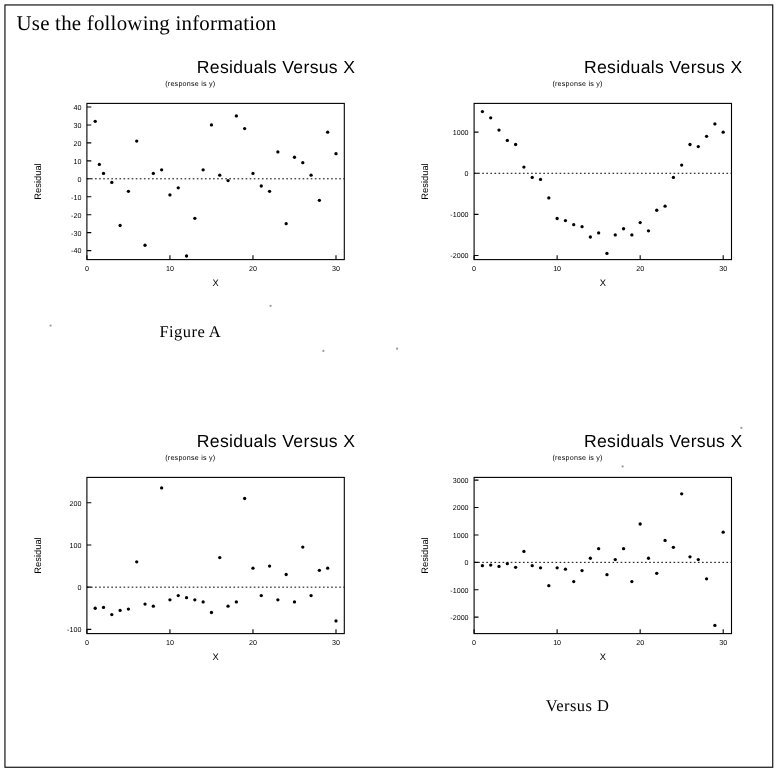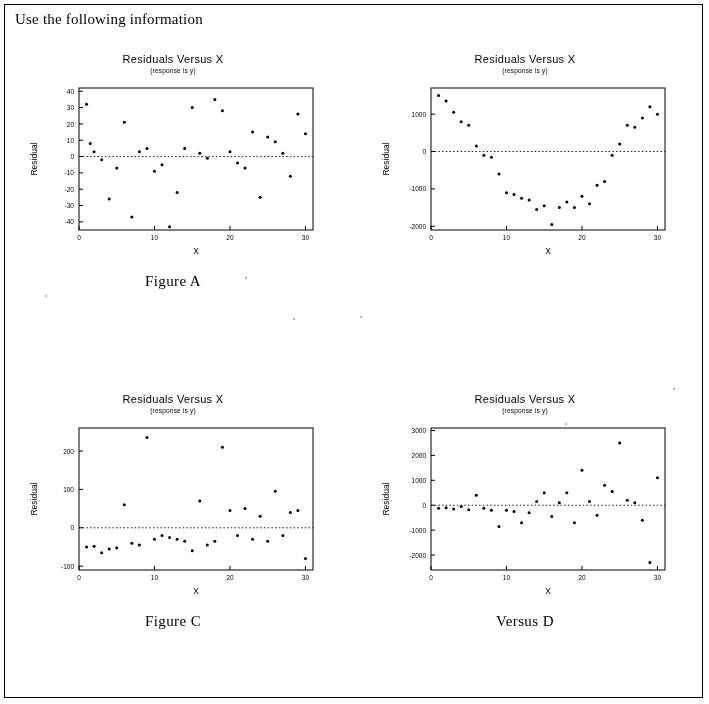--- a/index.html
+++ b/index.html
@@ -22,37 +22,37 @@
     width: 699px;
     height: 694px;
     border: 1px solid #000;
     background: #fff;
     box-sizing: border-box;
   }
   #prompt {
     position: absolute;
     left: 10px;
     top: 6px;
-    font-size: 15px;
+    font-size: 19px;
     font-family: "Liberation Serif", serif;
     letter-spacing: 0.2px;
   }
   .figure-block {
     position: absolute;
     width: 300px;
   }
   .fig-a { left: 18px;  top: 48px; }
   .fig-b { left: 370px; top: 48px; }
   .fig-c { left: 18px;  top: 388px; }
   .fig-d { left: 370px; top: 388px; }
 
   .chart-title {
-    text-align: center;
+    text-align: right;
     font-family: "Liberation Sans", sans-serif;
-    font-size: 11px;
+    font-size: 16px;
     font-weight: normal;
     letter-spacing: 0.3px;
   }
   .chart-subtitle {
     text-align: center;
     font-family: "Liberation Sans", sans-serif;
     font-size: 6.5px;
     margin-top: 2px;
     letter-spacing: 0.2px;
   }
@@ -61,21 +61,21 @@
     margin-top: 6px;
     height: 190px;
   }
   .plot-svg {
     display: block;
   }
   .fig-caption {
     text-align: center;
     font-family: "Liberation Serif", serif;
     font-size: 15px;
-    margin-top: 3px;
+    margin-top: 18px;
     letter-spacing: 0.4px;
   }
   .speck {
     position: absolute;
     background: #9a9a9a;
     width: 2px;
     height: 2px;
     border-radius: 50%;
   }
 </style>
@@ -273,21 +273,20 @@
           <circle cx="229.61290322580646" cy="119.29729729729729" r="1.5" fill="#000"></circle>
           <circle cx="237.16129032258064" cy="96.27027027027026" r="1.5" fill="#000"></circle>
           <circle cx="244.70967741935482" cy="121.21621621621621" r="1.5" fill="#000"></circle>
           <circle cx="252.25806451612905" cy="71.32432432432432" r="1.5" fill="#000"></circle>
           <circle cx="259.80645161290323" cy="115.45945945945945" r="1.5" fill="#000"></circle>
           <circle cx="267.35483870967744" cy="92.43243243243242" r="1.5" fill="#000"></circle>
           <circle cx="274.9032258064516" cy="90.51351351351352" r="1.5" fill="#000"></circle>
           <circle cx="282.45161290322585" cy="138.48648648648648" r="1.5" fill="#000"></circle>
         </svg>
     </div>
-    <div class="fig-caption">Figure C</div>
   </div>
 
   <div class="figure-block fig-d">
     <div class="chart-title">Residuals Versus X</div>
     <div class="chart-subtitle">(response is y)</div>
     <div class="plot-wrap">
       <svg class="plot-svg" id="plot-3" width="300" height="190">
           <rect x="56" y="8" width="234" height="142" fill="none" stroke="#000" stroke-width="1"></rect>
           <line x1="56" y1="135.05263157894737" x2="60" y2="135.05263157894737" stroke="#000" stroke-width="1"></line>
           <text x="51" y="137.65263157894736" text-anchor="end" font-size="6.5" font-family="&quot;Liberation Sans&quot;, sans-serif" fill="#000">-2000</text>

